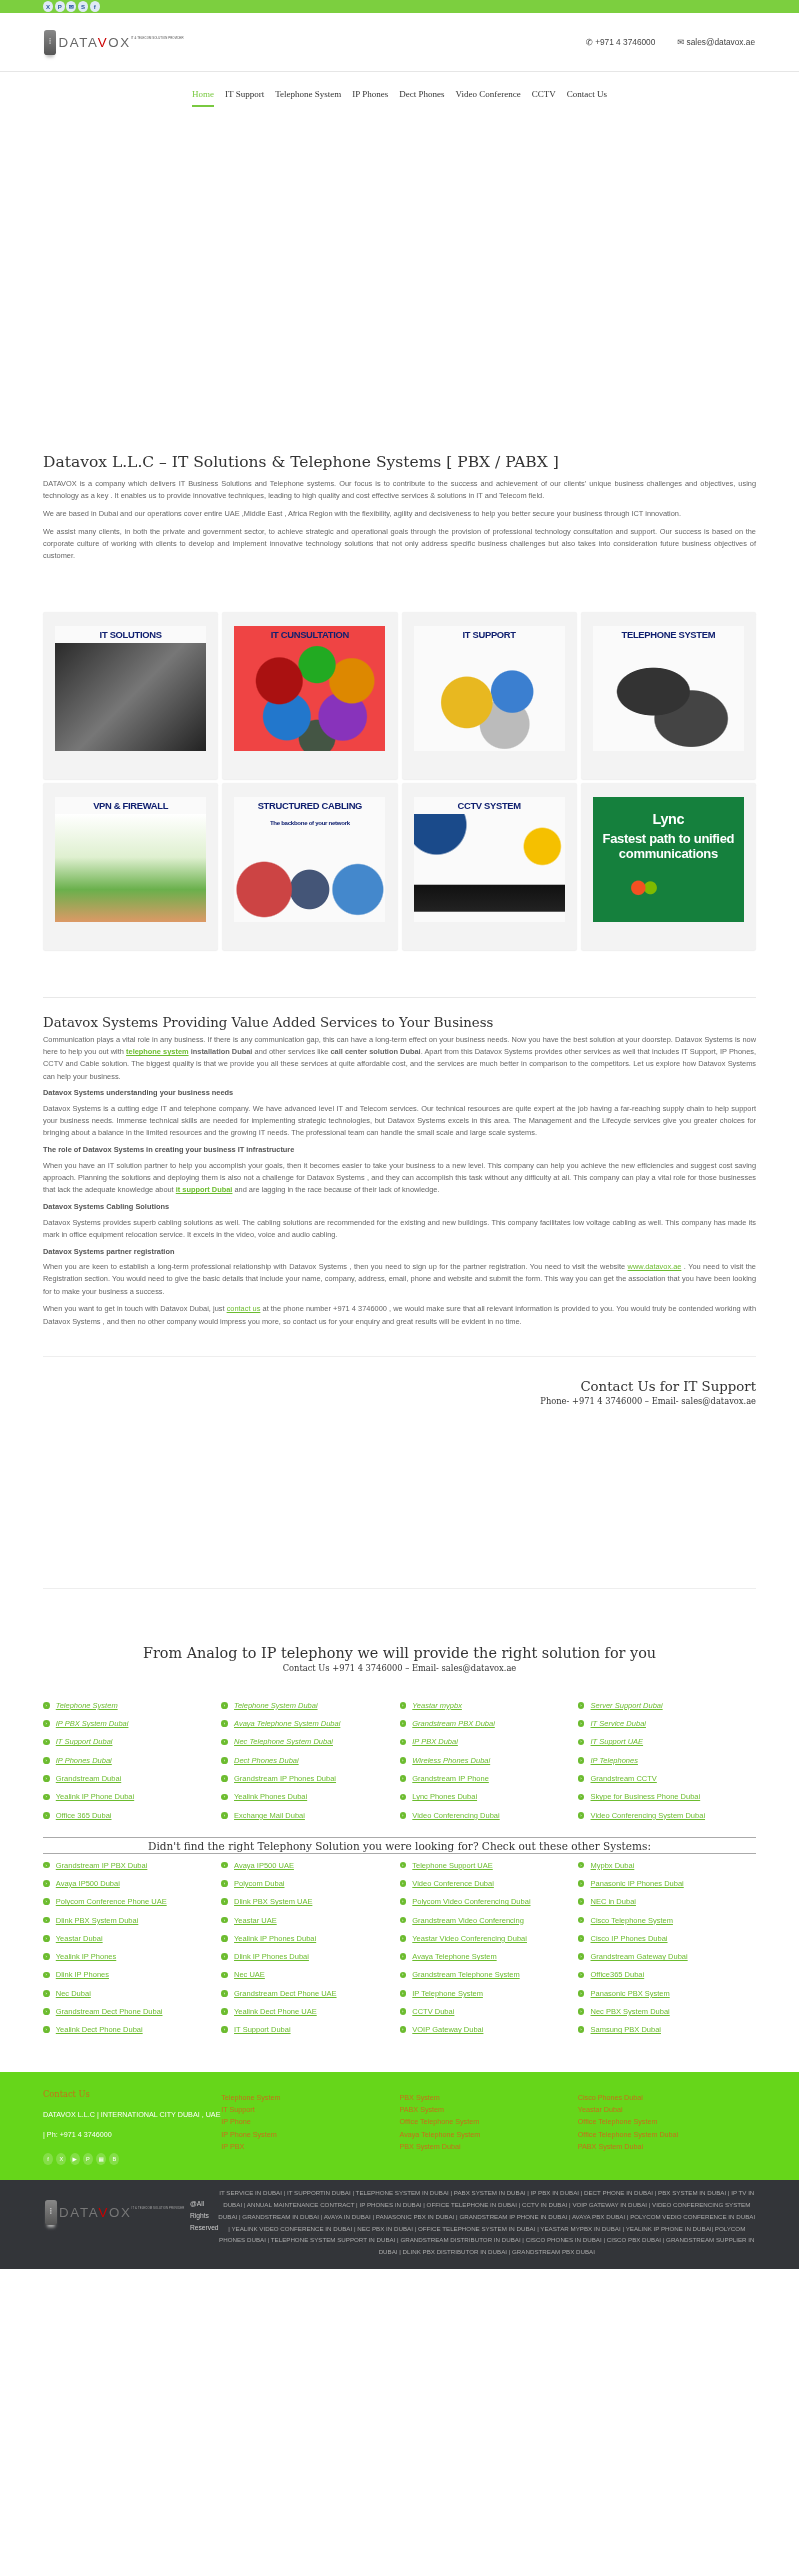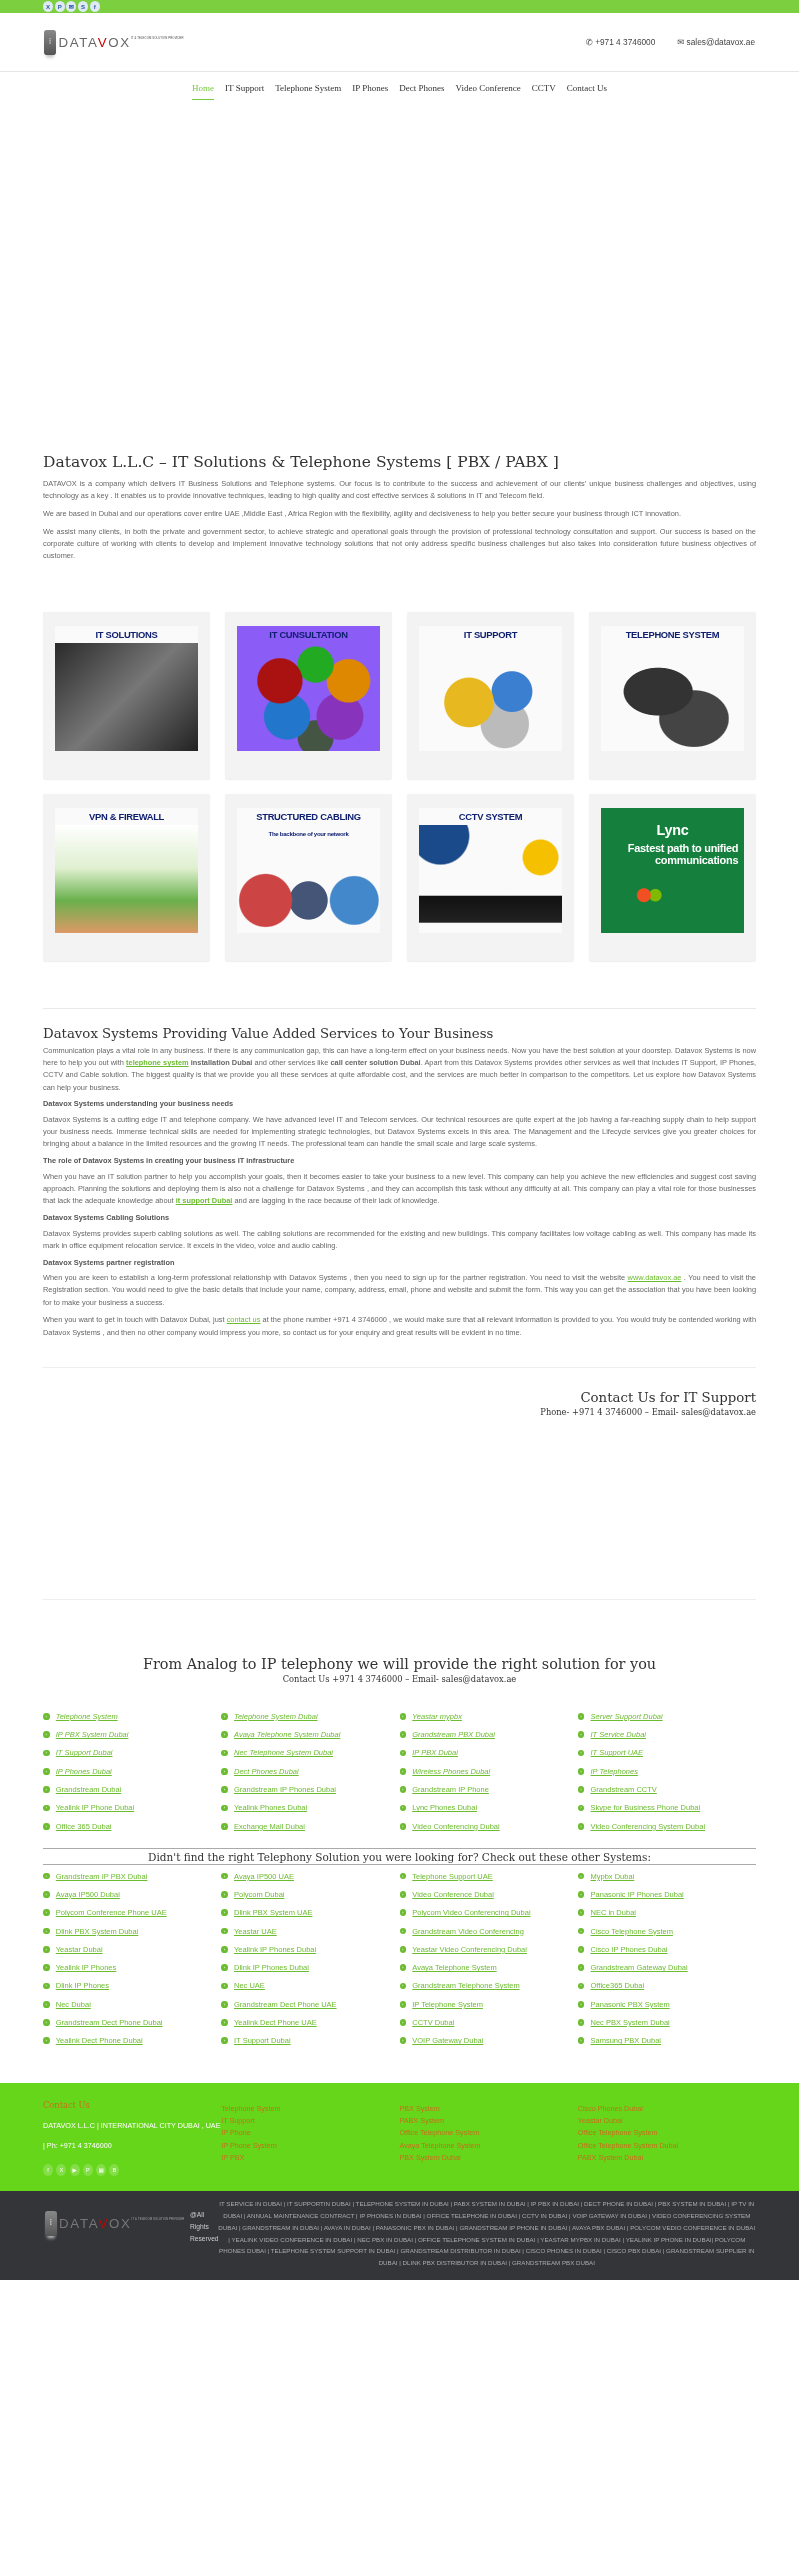--- a/index.html
+++ b/index.html
@@ -8,29 +8,29 @@
 .topbar{height:13.3px;background:#7ccf3f;display:flex;align-items:center;padding-left:43px;gap:1.7px}
 .tb-ic{width:10px;height:11px;border-radius:50%;background:#dfe9f4;display:flex;align-items:center;justify-content:center;font-size:6.1px;color:#2c5aa0;font-weight:bold}
 .header{height:59px;display:flex;align-items:center;justify-content:space-between;padding:0 44px 0 44px;border-bottom:0.6px solid #e6e6e6}
 .logo{display:flex;align-items:center;gap:2.2px}
 .logo-badge{width:12.2px;height:25.5px;border-radius:2.8px;background:linear-gradient(#888,#555);box-shadow:0 4.4px 3.3px -2.2px #bbb;display:flex;align-items:center;justify-content:center;color:#ddd;font-size:7.8px;font-weight:bold}
 .logo-text{display:flex;}
 .logo-name{font-family:"Liberation Sans Narrow","Liberation Sans",sans-serif;font-size:13.3px;letter-spacing:1.7px;color:#666;line-height:13.3px}
 .logo-name .v{color:#c00}
 .logo-tag{font-size:2.8px;color:#444;letter-spacing:0.1px}
 .contact-top{display:flex;gap:22px;font-size:8.3px;color:#444;font-family:"Liberation Sans",sans-serif}
-.nav{height:31px;display:flex;justify-content:center;align-items:center;gap:11px;font-family:"Liberation Serif",serif;font-size:9px;color:#333}
+.nav{height:31px;display:flex;justify-content:center;align-items:flex-end;gap:11px;font-family:"Liberation Serif",serif;font-size:9px;color:#333}
 .nav-item{padding:4.4px 0;position:relative}
 .nav-item.active{color:#79c940}
 .nav-item.active:after{content:"";position:absolute;left:0;right:0;bottom:-3.3px;height:1.7px;background:#79c940}
 .hero{height:350px;background:#fff}
 .wrap{padding:0 43px}
 h1.main{font-family:"DejaVu Serif",serif;font-weight:normal;font-size:15.5px;color:#333;margin:0 0 6.7px}
 p.body{font-size:7.4px;line-height:12.2px;text-align:justify;margin-bottom:5.6px;color:#666}
-.cards{display:grid;grid-template-columns:repeat(4,1fr);gap:15px;margin-top:50px}
+.cards{display:grid;grid-template-columns:repeat(4,1fr);gap:4px;margin-top:50px}
 .card{height:167px;background:#f3f3f3;border-radius:2.2px;padding:13.3px 12.2px 28px;box-shadow:0 0.6px 1.1px #eee}
 .card-img{height:125px;display:flex;flex-direction:column;align-items:center;justify-content:flex-start;padding-top:3.3px;font-weight:bold;color:#102070;font-family:"Liberation Sans",sans-serif;font-size:9.4px;letter-spacing:-0.3px;overflow:hidden}
 .card-img .art{flex:1;width:100%;margin-top:3.3px}
 .sep{height:0.6px;background:#e8e8e8;margin:47px 0 16.7px}
 h2.sec{font-family:"DejaVu Serif",serif;font-weight:normal;font-size:13.3px;color:#333;margin-bottom:4.4px}
 .bold-h{font-weight:bold;color:#555;font-size:7.4px;margin-bottom:5.6px}
 .lnk{color:#6cbc2f;text-decoration:underline;font-weight:bold}
 .lnk2{color:#6cbc2f;text-decoration:underline}
 .contact-sec{text-align:right;padding:22px 0 0;margin-top:28px;border-top:0.6px solid #eee}
 .contact-sec h2{font-family:"DejaVu Serif",serif;font-weight:normal;font-size:13.3px;color:#333}
@@ -103,21 +103,21 @@
   <p class="body">We assist many clients, in both the private and government sector, to achieve strategic and operational goals through the provision of professional technology consultation and support. Our success is based on the corporate culture of working with clients to develop and implement innovative technology solutions that not only address specific business challenges but also takes into consideration future business objectives of customer.</p>
 
   <div class="cards">
     <div class="card">
         <div class="card-img" style="background:#fafafa">
           <span>IT SOLUTIONS</span>
           <div class="art" style="background:linear-gradient(135deg,#2a2a2a,#777,#222)"></div>
         </div>
       </div>
     <div class="card">
-        <div class="card-img" style="background:#8b5cf6">
+        <div class="card-img" style="background:#ef4444">
           <span>IT CUNSULTATION</span>
           <div class="art" style="background:radial-gradient(circle at 30% 35%,#a11 0 18%,transparent 19%),radial-gradient(circle at 55% 20%,#2a2 0 15%,transparent 16%),radial-gradient(circle at 78% 35%,#d80 0 16%,transparent 17%),radial-gradient(circle at 35% 68%,#27c 0 19%,transparent 20%),radial-gradient(circle at 72% 68%,#83b 0 18%,transparent 19%),radial-gradient(circle at 55% 88%,#454 0 14%,transparent 15%)"></div>
         </div>
       </div>
     <div class="card">
         <div class="card-img" style="background:#fafafa">
           <span>IT SUPPORT</span>
           <div class="art" style="background:radial-gradient(circle at 35% 55%,#e8b820 0 22%,transparent 23%),radial-gradient(circle at 65% 45%,#3b7fd0 0 18%,transparent 19%),radial-gradient(circle at 60% 75%,#bbb 0 20%,transparent 21%)"></div>
         </div>
       </div>
@@ -142,21 +142,21 @@
       </div>
     <div class="card">
         <div class="card-img" style="background:#fafafa">
           <span>CCTV SYSTEM</span>
           <div class="art" style="background:radial-gradient(circle at 15% 10%,#1a4a8a 0 18%,transparent 19%),radial-gradient(circle at 85% 30%,#f5c000 0 12%,transparent 13%),linear-gradient(180deg,transparent 65%,#111 66%,#222 90%,transparent 91%)"></div>
         </div>
       </div>
     <div class="card">
         <div class="card-img" style="background:#15803d;color:#fff;font-weight:bold">
           <span style="font-size:14.4px;margin-top:11px">Lync</span>
-          <span style="font-size:11px;margin:4.4px 5.6px 0;text-align:right">Fastest path to unified communications</span>
+          <span style="font-size:13px;margin:4.4px 5.6px 0;text-align:center">Fastest path to unified communications</span>
           <div class="art" style="background:radial-gradient(circle at 30% 40%,#f25022 0 6%,transparent 7%),radial-gradient(circle at 38% 40%,#7fba00 0 6%,transparent 7%)"></div>
         </div>
       </div>
   </div>
 
   <div class="sep"></div>
 
   <h2 class="sec">Datavox Systems Providing Value Added Services to Your Business</h2>
   <p class="body"><span>Communication plays a vital role in any business. If there is any communication gap, this can have a long-term effect on your business needs. Now you have the best solution at your doorstep. Datavox Systems   is now here to help you out with </span><a class="lnk">telephone system</a><b> installation Dubai</b><span> and other services like </span><b>call center solution Dubai</b><span>. Apart from this Datavox Systems   provides other services as well that includes IT Support, IP Phones, CCTV and Cable solution. The biggest quality is that we provide you all these services at quite affordable cost, and the services are much better in comparison to the competitors. Let us explore how Datavox Systems   can help your business.</span></p>
   <div class="bold-h">Datavox Systems   understanding your business needs</div>

